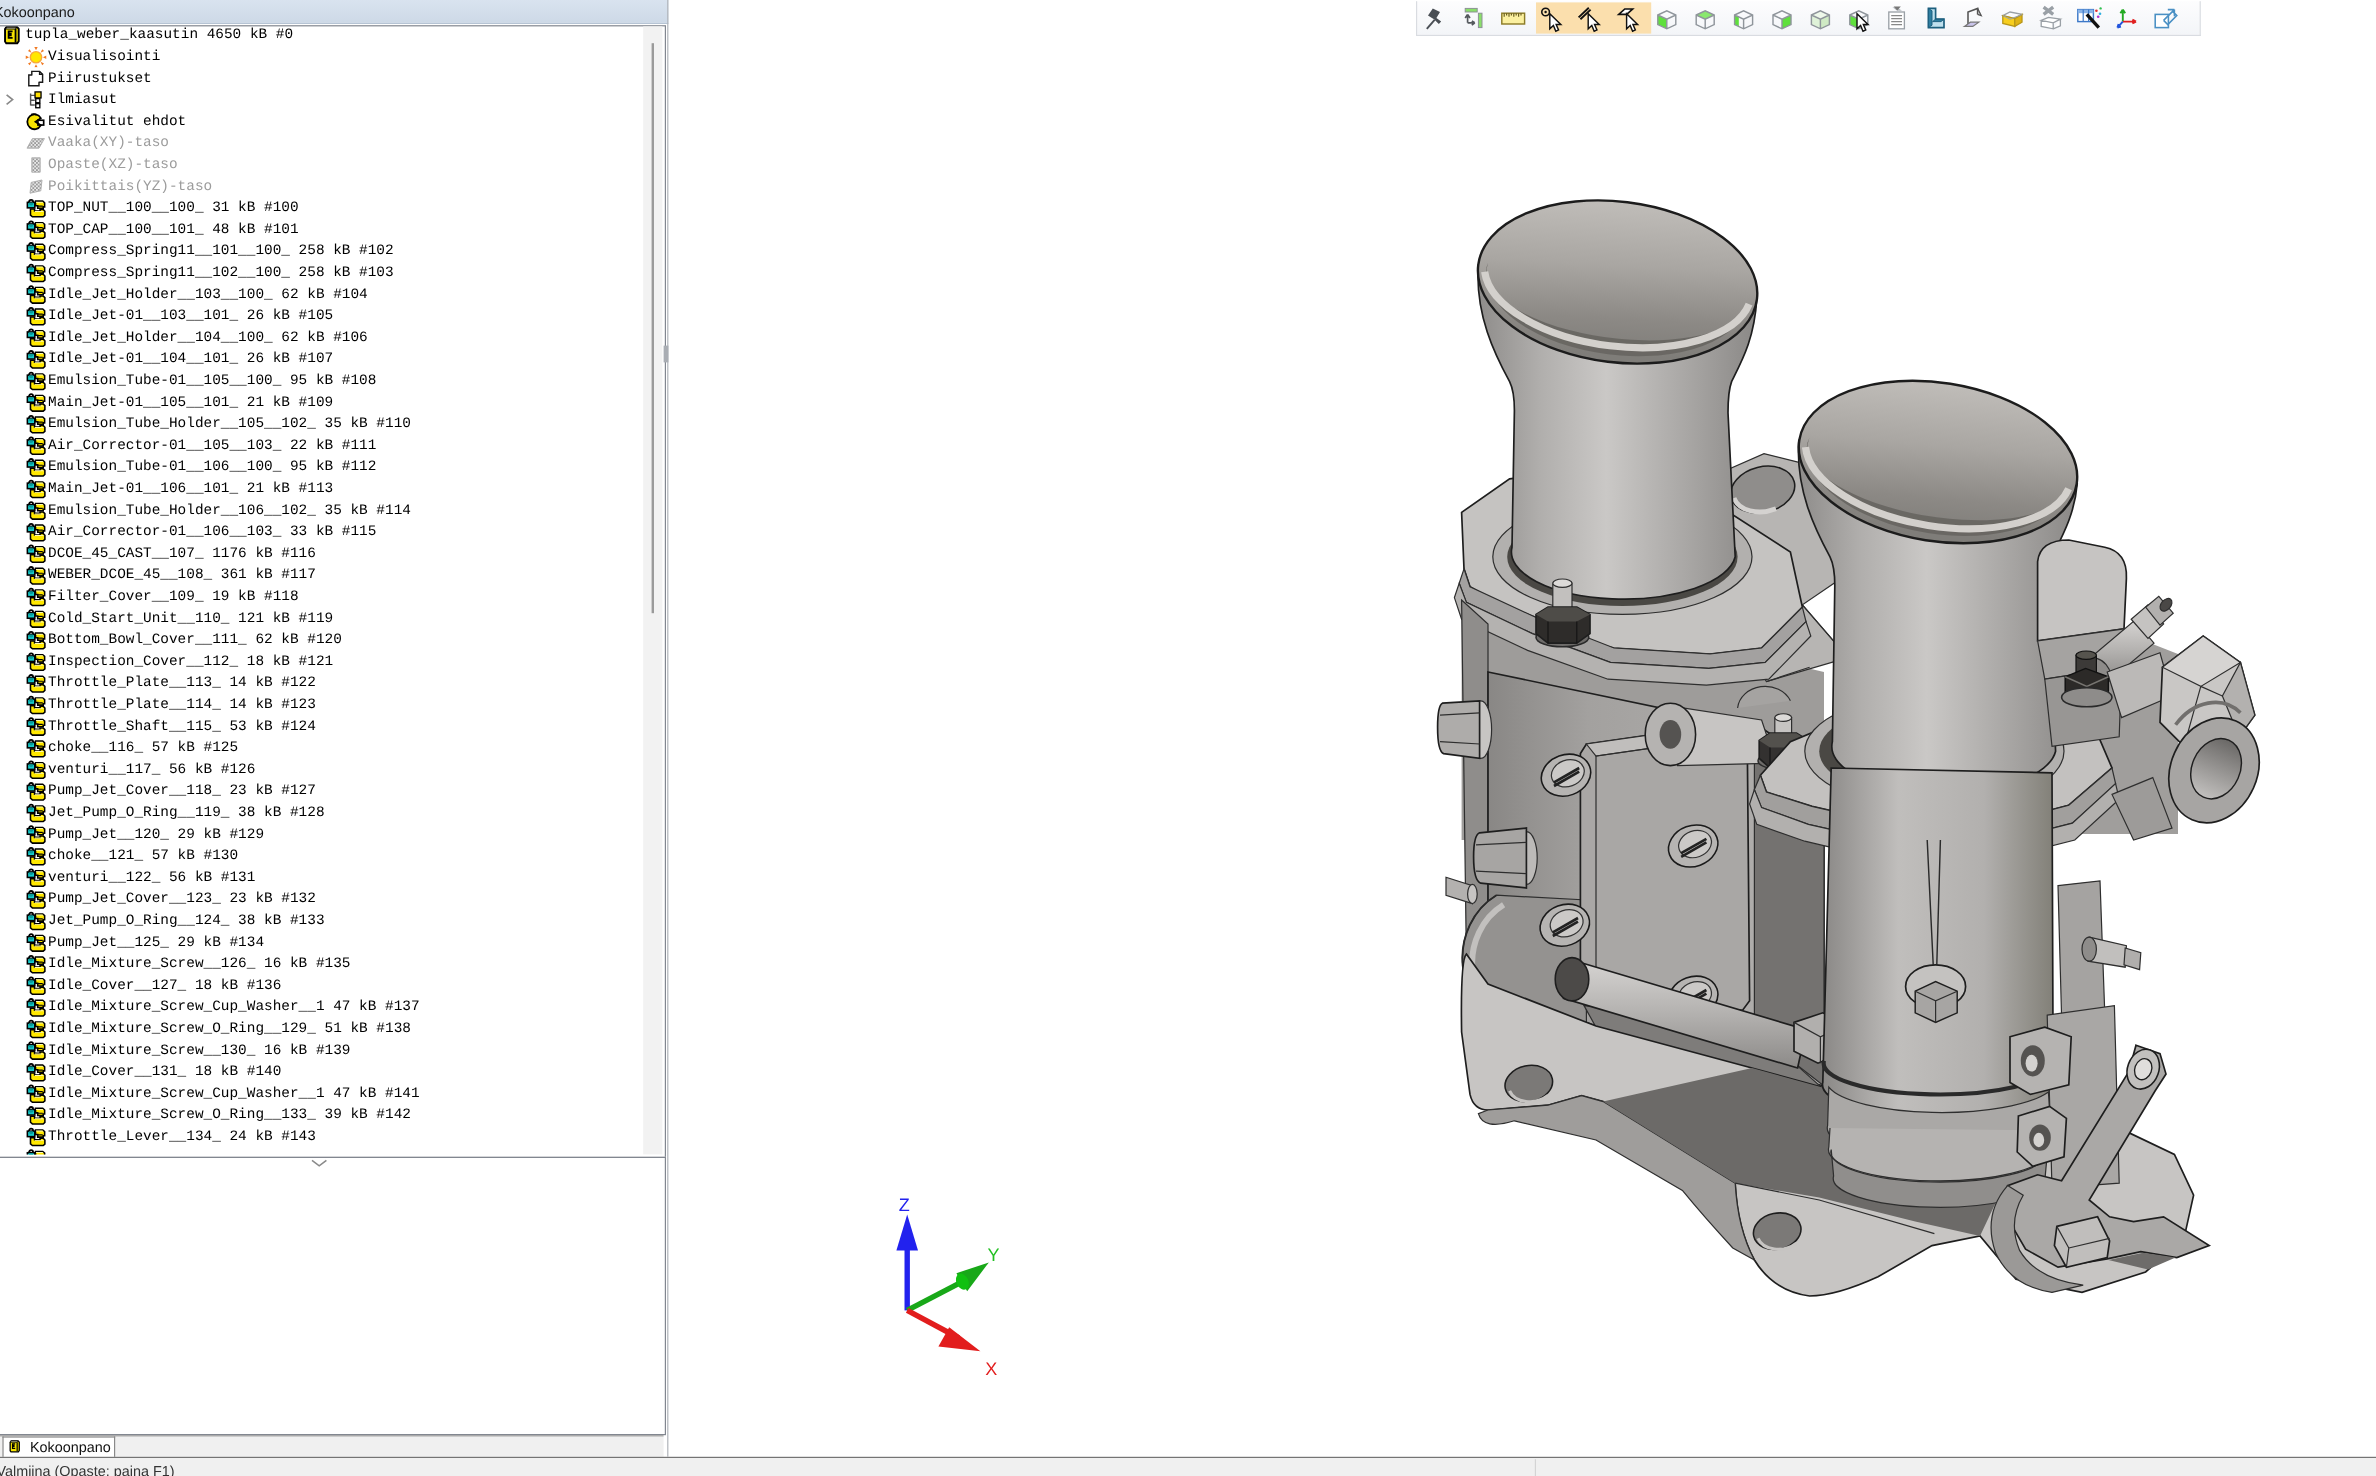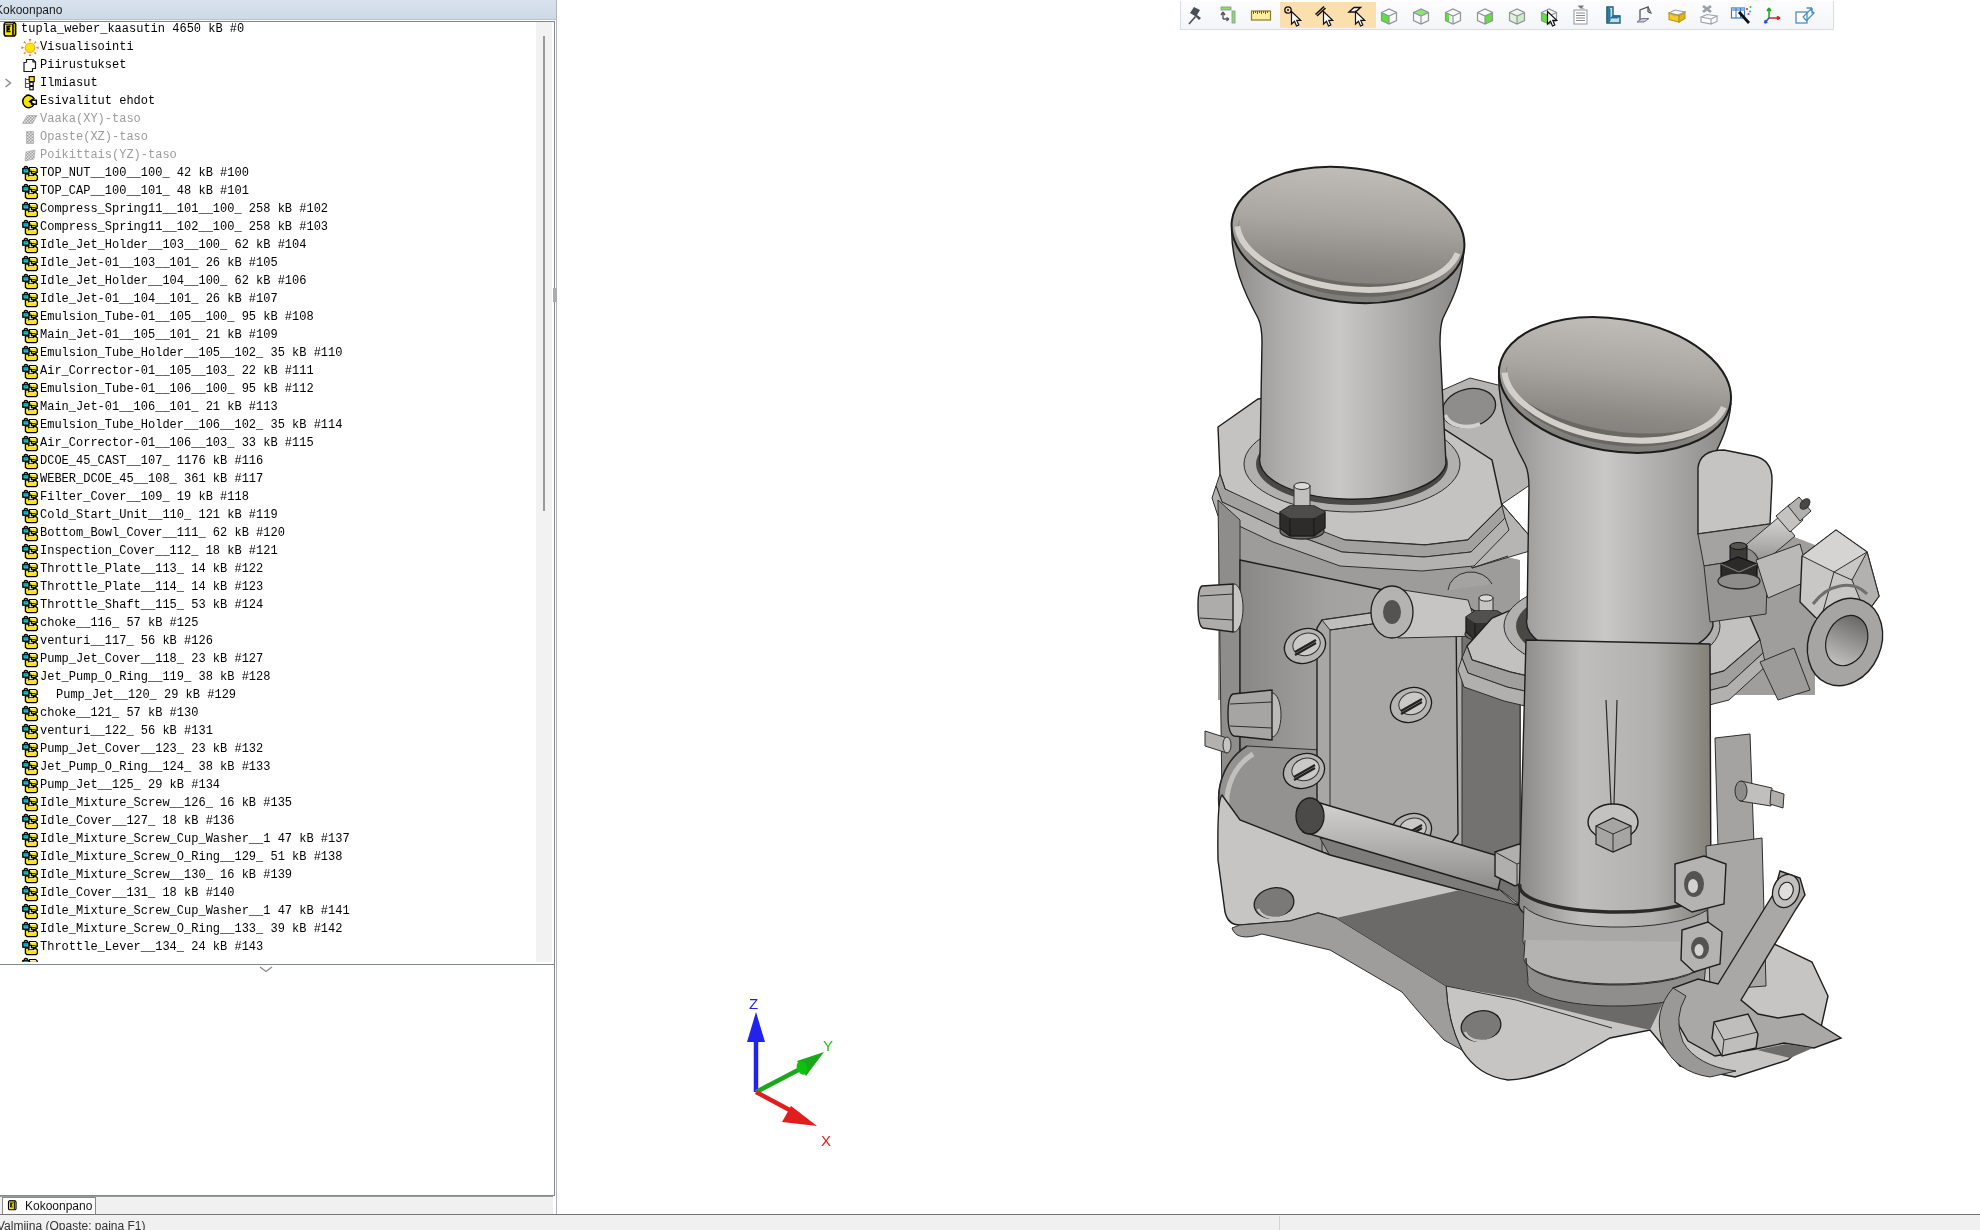--- a/index.html
+++ b/index.html
@@ -95,21 +95,21 @@
 <svg class="abs" style="left:21px;top:165px" width="18" height="17" viewBox="0 0 18 17">
         <path d="M3.2 3.4 a1.7 1.9 0 0 1 3.4 0" fill="#fff" stroke="#000" stroke-width="1.5"></path>
         <rect x="1.8" y="3.6" width="6.2" height="4.6" fill="#17cccc" stroke="#000" stroke-width="1.3"></rect>
         <path d="M3.2 3.8 h3.4 v1.2 a1.7 1.2 0 0 1 -3.4 0 Z" fill="#0a9a9a"></path>
         <path d="M8.6 2.6 h6.0 l1.6 1.4 v3.4 h-1.2 v1.2 h-4.6 v-2.2 h-1.8 Z" fill="#ffe800" stroke="#000" stroke-width="1.3"></path>
         <path d="M9.0 3.1 h5.4 l0.9 0.8 h-6.3 Z" fill="#fffbb0"></path>
         <path d="M4.4 9.2 h3.4 v1.6 h4.6 v-1.2 h2.6 l1.4 1.4 v3.4 l-1.4 1.2 H6.0 l-1.6 -1.4 Z" fill="#ffe800" stroke="#000" stroke-width="1.3"></path>
         <path d="M8.0 10.9 h6.8 l0.8 0.8 h-7.6 Z" fill="#fffbb0"></path>
         <path d="M10.4 6.2 h4.2 v1.0 h-4.2 Z" fill="#000"></path>
       </svg>
-<div class="trow" style="left:40px;top:166px">TOP_NUT__100__100_ 42 kB #100</div>
+<div class="trow" style="left:40px;top:166px">TOP_NUT__100__100_ 31 kB #100</div>
 <svg class="abs" style="left:21px;top:183px" width="18" height="17" viewBox="0 0 18 17">
         <path d="M3.2 3.4 a1.7 1.9 0 0 1 3.4 0" fill="#fff" stroke="#000" stroke-width="1.5"></path>
         <rect x="1.8" y="3.6" width="6.2" height="4.6" fill="#17cccc" stroke="#000" stroke-width="1.3"></rect>
         <path d="M3.2 3.8 h3.4 v1.2 a1.7 1.2 0 0 1 -3.4 0 Z" fill="#0a9a9a"></path>
         <path d="M8.6 2.6 h6.0 l1.6 1.4 v3.4 h-1.2 v1.2 h-4.6 v-2.2 h-1.8 Z" fill="#ffe800" stroke="#000" stroke-width="1.3"></path>
         <path d="M9.0 3.1 h5.4 l0.9 0.8 h-6.3 Z" fill="#fffbb0"></path>
         <path d="M4.4 9.2 h3.4 v1.6 h4.6 v-1.2 h2.6 l1.4 1.4 v3.4 l-1.4 1.2 H6.0 l-1.6 -1.4 Z" fill="#ffe800" stroke="#000" stroke-width="1.3"></path>
         <path d="M8.0 10.9 h6.8 l0.8 0.8 h-7.6 Z" fill="#fffbb0"></path>
         <path d="M10.4 6.2 h4.2 v1.0 h-4.2 Z" fill="#000"></path>
       </svg>
@@ -414,21 +414,21 @@
 <svg class="abs" style="left:21px;top:687px" width="18" height="17" viewBox="0 0 18 17">
         <path d="M3.2 3.4 a1.7 1.9 0 0 1 3.4 0" fill="#fff" stroke="#000" stroke-width="1.5"></path>
         <rect x="1.8" y="3.6" width="6.2" height="4.6" fill="#17cccc" stroke="#000" stroke-width="1.3"></rect>
         <path d="M3.2 3.8 h3.4 v1.2 a1.7 1.2 0 0 1 -3.4 0 Z" fill="#0a9a9a"></path>
         <path d="M8.6 2.6 h6.0 l1.6 1.4 v3.4 h-1.2 v1.2 h-4.6 v-2.2 h-1.8 Z" fill="#ffe800" stroke="#000" stroke-width="1.3"></path>
         <path d="M9.0 3.1 h5.4 l0.9 0.8 h-6.3 Z" fill="#fffbb0"></path>
         <path d="M4.4 9.2 h3.4 v1.6 h4.6 v-1.2 h2.6 l1.4 1.4 v3.4 l-1.4 1.2 H6.0 l-1.6 -1.4 Z" fill="#ffe800" stroke="#000" stroke-width="1.3"></path>
         <path d="M8.0 10.9 h6.8 l0.8 0.8 h-7.6 Z" fill="#fffbb0"></path>
         <path d="M10.4 6.2 h4.2 v1.0 h-4.2 Z" fill="#000"></path>
       </svg>
-<div class="trow" style="left:56px;top:688px">Pump_Jet__120_ 29 kB #129</div>
+<div class="trow" style="left:40px;top:688px">Pump_Jet__120_ 29 kB #129</div>
 <svg class="abs" style="left:21px;top:705px" width="18" height="17" viewBox="0 0 18 17">
         <path d="M3.2 3.4 a1.7 1.9 0 0 1 3.4 0" fill="#fff" stroke="#000" stroke-width="1.5"></path>
         <rect x="1.8" y="3.6" width="6.2" height="4.6" fill="#17cccc" stroke="#000" stroke-width="1.3"></rect>
         <path d="M3.2 3.8 h3.4 v1.2 a1.7 1.2 0 0 1 -3.4 0 Z" fill="#0a9a9a"></path>
         <path d="M8.6 2.6 h6.0 l1.6 1.4 v3.4 h-1.2 v1.2 h-4.6 v-2.2 h-1.8 Z" fill="#ffe800" stroke="#000" stroke-width="1.3"></path>
         <path d="M9.0 3.1 h5.4 l0.9 0.8 h-6.3 Z" fill="#fffbb0"></path>
         <path d="M4.4 9.2 h3.4 v1.6 h4.6 v-1.2 h2.6 l1.4 1.4 v3.4 l-1.4 1.2 H6.0 l-1.6 -1.4 Z" fill="#ffe800" stroke="#000" stroke-width="1.3"></path>
         <path d="M8.0 10.9 h6.8 l0.8 0.8 h-7.6 Z" fill="#fffbb0"></path>
         <path d="M10.4 6.2 h4.2 v1.0 h-4.2 Z" fill="#000"></path>
       </svg>

